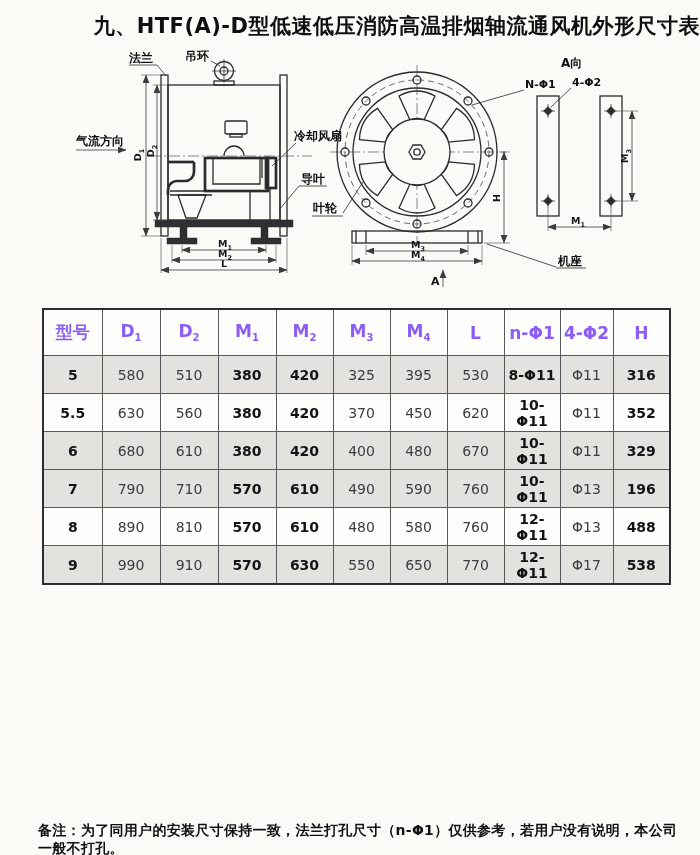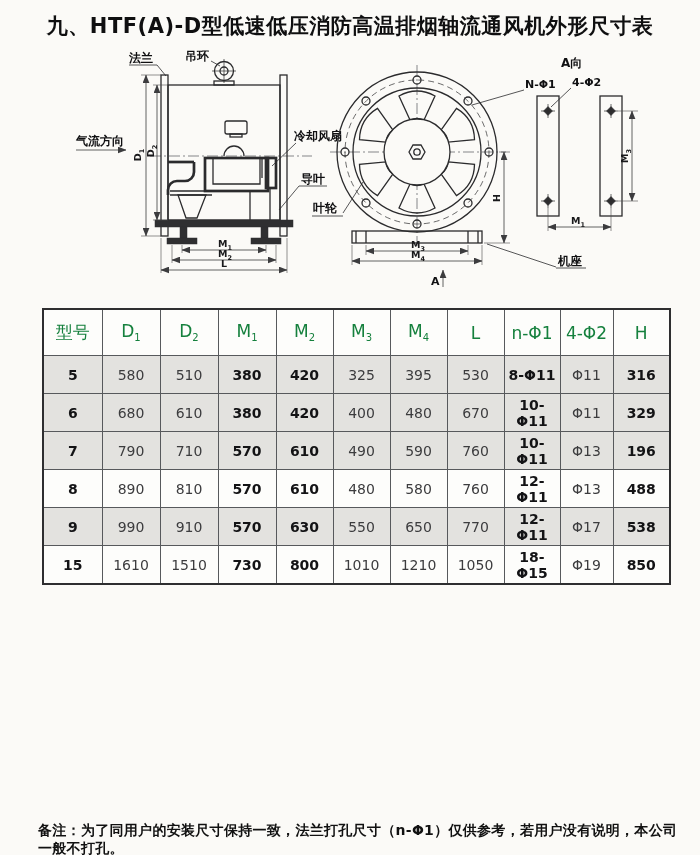--- a/index.html
+++ b/index.html
@@ -1,18 +1,18 @@
 <!DOCTYPE html>
 <html><head>
 <meta charset="utf-8">
 <style>
   html,body{margin:0;padding:0}
   body{background:#fbfaf7;font-family:"DejaVu Sans","Liberation Sans",sans-serif}
   .page{position:relative;width:700px;height:855px;background:#fbfaf7;overflow:hidden}
-  .title{position:absolute;top:12px;left:0;width:100%;text-align:center;
+  .title{position:absolute;top:12px;left:0;width:100%;text-align:right;
          font-size:21px;font-weight:bold;color:#0f0f10;letter-spacing:.5px}
   svg.drawing{position:absolute;top:50px;left:0}
   
   .ln{fill:none;stroke:#2b2b2d;stroke-width:1.3}
   .thk{fill:none;stroke:#2b2b2d;stroke-width:2.7}
   .thin{fill:none;stroke:#2b2b2d;stroke-width:.7}
   .dk{fill:#2f2f31;stroke:#2f2f31;stroke-width:.5}
   .dim{stroke:#3c3c3e;stroke-width:.8;fill:none}
   .ext{stroke:#4a4a4c;stroke-width:.6;fill:none}
   .cl{stroke:#55555a;stroke-width:.7;fill:none;stroke-dasharray:11 3 2 3}
@@ -20,21 +20,21 @@
   .ldr{stroke:#2b2b2d;stroke-width:.8;fill:none}
   .lbl{font-family:"DejaVu Sans",sans-serif;font-weight:bold;font-size:12px;fill:#101012}
   .lbl-s{font-family:"DejaVu Sans",sans-serif;font-weight:bold;font-size:11px;fill:#101012}
   .dimlbl{font-family:"DejaVu Sans",sans-serif;font-weight:bold;font-size:9.5px;fill:#19191b}
   .sub-t{font-size:6.5px}
   
   .dim-table{position:absolute;top:308px;left:42px;width:627px;border-collapse:collapse;
              table-layout:fixed;background:#fdfdfb;border:2px solid #2e2e30}
   .dim-table th,.dim-table td{border:1px solid #57595c;text-align:center;vertical-align:middle;
              padding:0;overflow:hidden}
-  .dim-table th{height:45px;font-size:17px;font-weight:normal;color:#15803d}
+  .dim-table th{height:45px;font-size:17px;font-weight:bold;color:#8b5cf6}
   .dim-table td{height:37px;font-size:14px;color:#3c3c3e;font-family:"DejaVu Sans","Liberation Sans",sans-serif}
   .dim-table tr.shade td{background:#e3e2df}
   .dim-table td.b{font-weight:bold;color:#131315}
   .dim-table sub{font-size:10px}
   .note{position:absolute;top:822px;left:38px;width:640px;font-size:14px;
         font-weight:bold;color:#111;letter-spacing:.3px}
 </style>
 </head>
 <body>
 
@@ -322,20 +322,33 @@
           <td>510</td>
           <td class="b">380</td>
           <td class="b">420</td>
           <td>325</td>
           <td>395</td>
           <td>530</td>
           <td class="b">8-Φ11</td>
           <td>Φ11</td>
           <td class="b">316</td>
         </tr>
+        <tr>
+          <td class="b">5.5</td>
+          <td>630</td>
+          <td>560</td>
+          <td class="b">380</td>
+          <td class="b">420</td>
+          <td>370</td>
+          <td>450</td>
+          <td>620</td>
+          <td class="b">10-Φ11</td>
+          <td>Φ11</td>
+          <td class="b">352</td>
+        </tr>
         <tr class="shade">
           <td class="b">6</td>
           <td>680</td>
           <td>610</td>
           <td class="b">380</td>
           <td class="b">420</td>
           <td>400</td>
           <td>480</td>
           <td>670</td>
           <td class="b">10-Φ11</td>
@@ -374,33 +387,20 @@
           <td>910</td>
           <td class="b">570</td>
           <td class="b">630</td>
           <td>550</td>
           <td>650</td>
           <td>770</td>
           <td class="b">12-Φ11</td>
           <td>Φ17</td>
           <td class="b">538</td>
         </tr>
-        <tr>
-          <td class="b">15</td>
-          <td>1610</td>
-          <td>1510</td>
-          <td class="b">730</td>
-          <td class="b">800</td>
-          <td>1010</td>
-          <td>1210</td>
-          <td>1050</td>
-          <td class="b">18-Φ15</td>
-          <td>Φ19</td>
-          <td class="b">850</td>
-        </tr>
       </tbody>
   </table>
 
   <div class="note">
     <span>备注：</span><span>为了同用户的安装尺寸保持一致，法兰打孔尺寸（n-Φ1）仅供参考，若用户没有说明，本公司一般不打孔。</span>
   </div>
 
 </div>
 
 </body></html>

